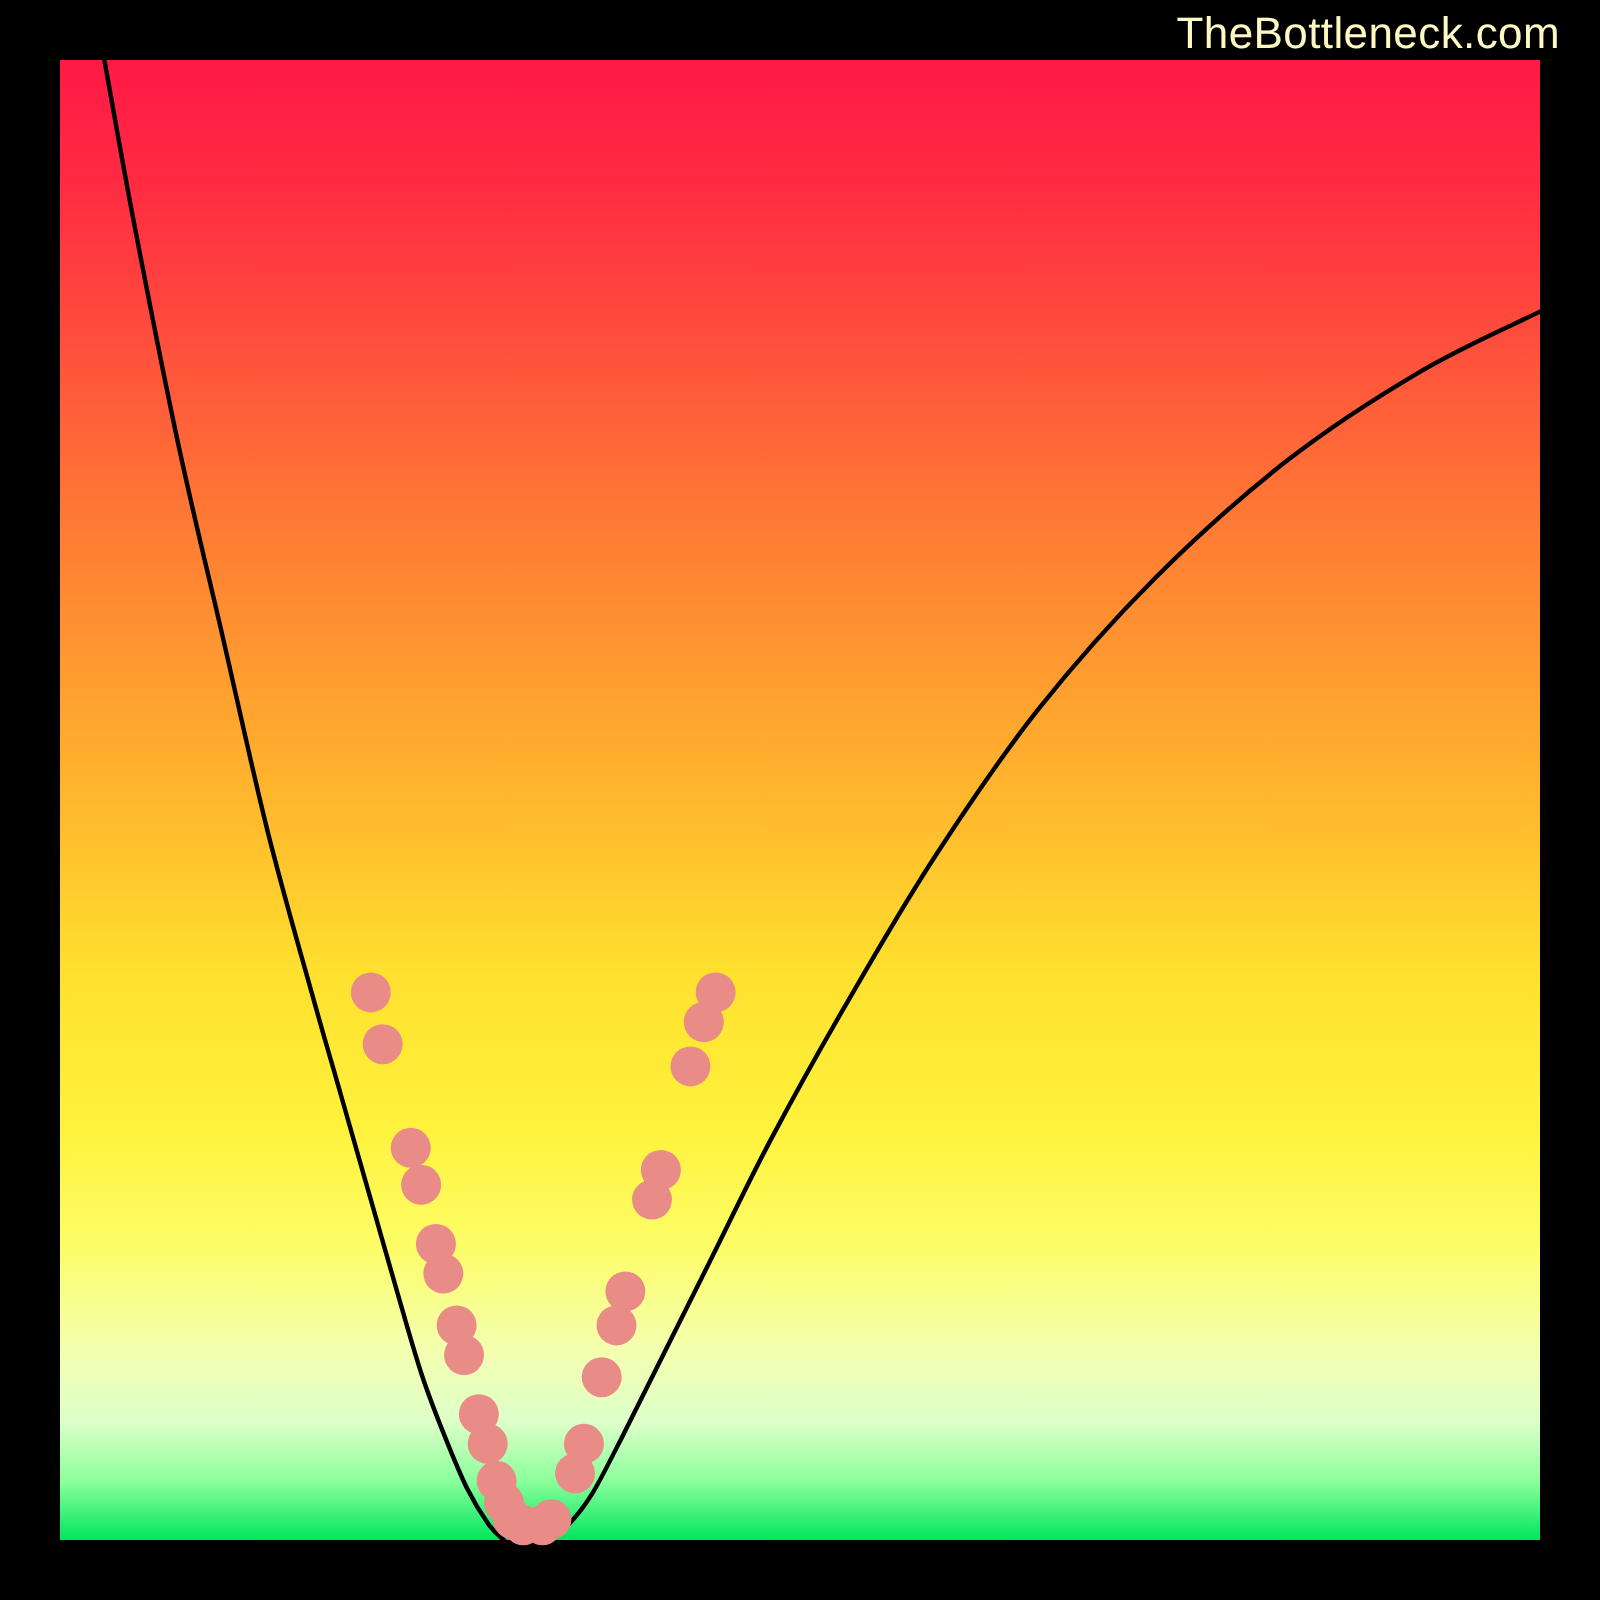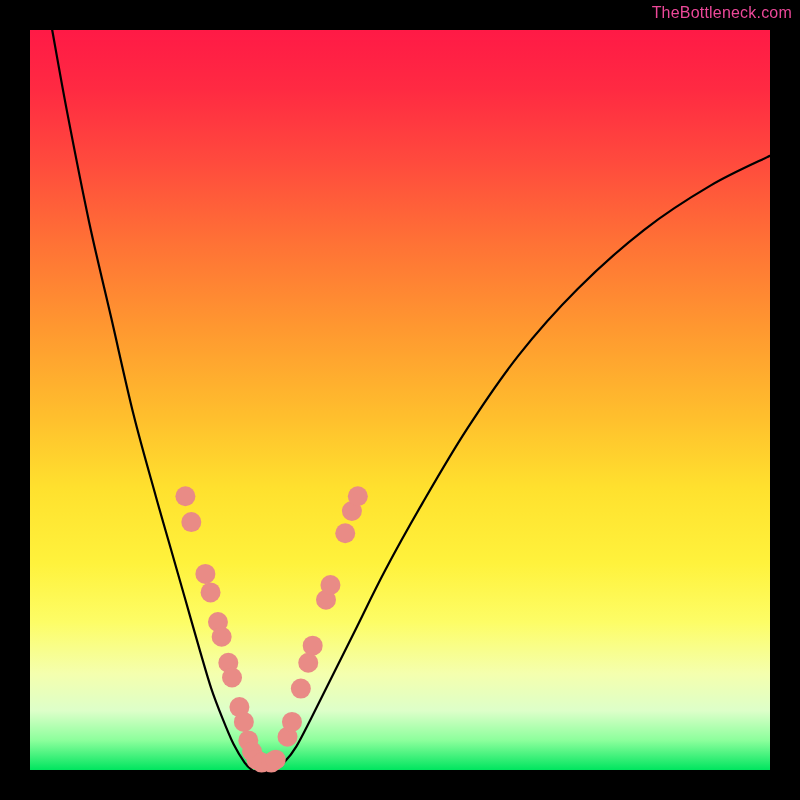--- a/index.html
+++ b/index.html
@@ -39,23 +39,23 @@
       #fdfd66 80%,
       #f4ffae 87%,
       #ddffc9 92%,
       #8cff9c 96%,
       #00e55f 100%
     );
   }
   .watermark {
     position: absolute;
     top: 4px;
-    right: 8px;
-    color: #ec4899;
-    font-size: 16px;
+    right: 20px;
+    color: #fef9c3;
+    font-size: 22px;
     font-weight: 500;
     letter-spacing: 0.2px;
     user-select: none;
   }
   svg.curve {
     position: absolute;
     left: 0;
     top: 0;
     width: 740px;
     height: 740px;

